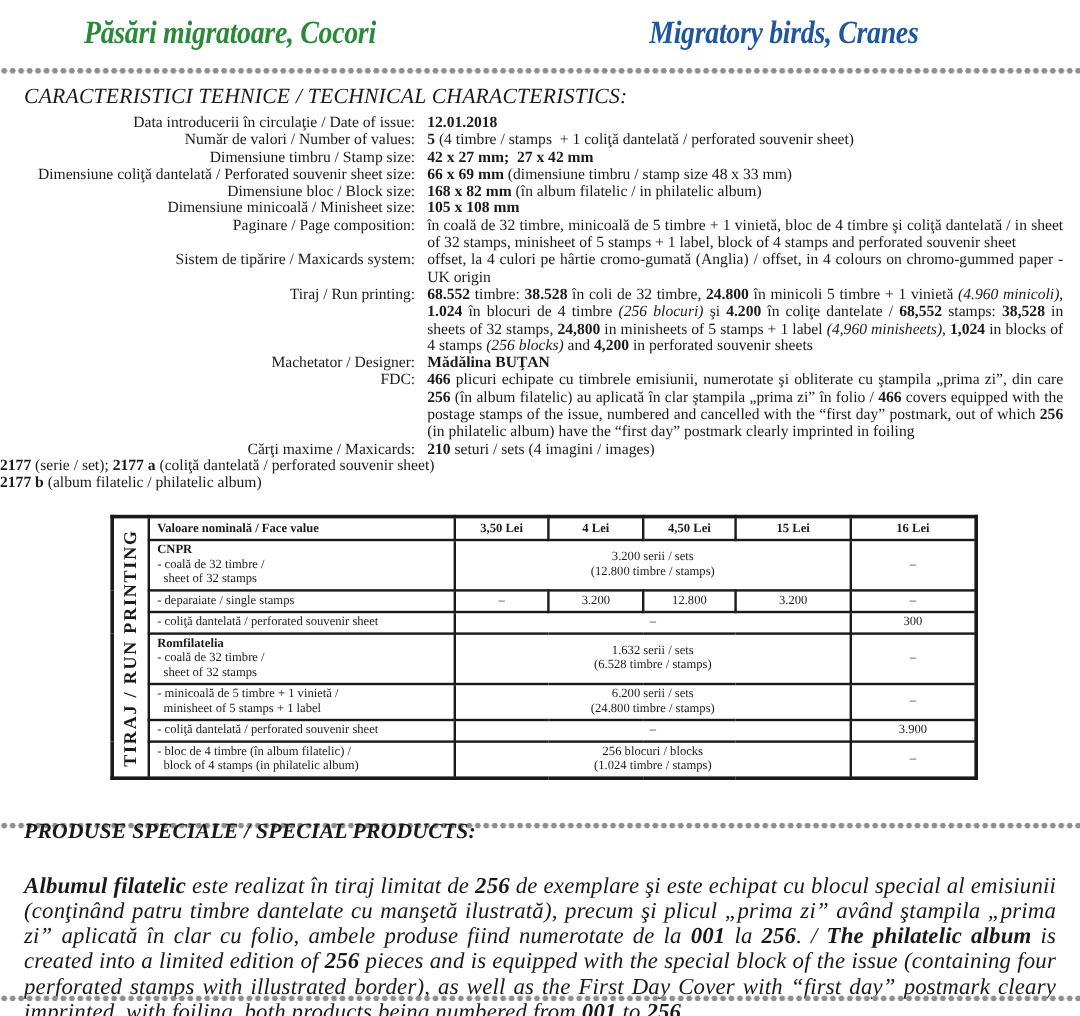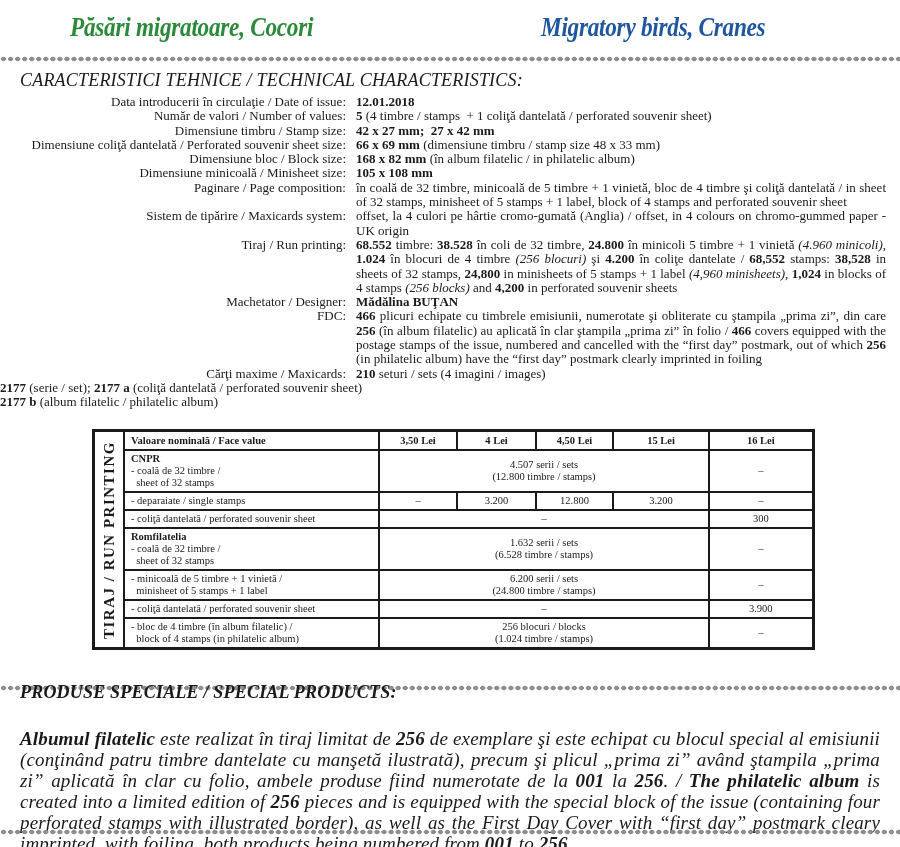--- a/index.html
+++ b/index.html
@@ -119,21 +119,21 @@
     <td>Valoare nominală / Face value</td>
     <td class="c">3,50 Lei</td>
     <td class="c">4 Lei</td>
     <td class="c">4,50 Lei</td>
     <td class="c">15 Lei</td>
     <td class="c">16 Lei</td>
   </tr>
   <tr style="height:42px">
     <td class="rowlabel"><b>CNPR</b><br><span style="white-space:pre">- coală de 32 timbre /
   sheet of 32 stamps</span></td>
-    <td class="c rowlabel" colspan="4">4.507 serii / sets
+    <td class="c rowlabel" colspan="4">3.200 serii / sets
 (12.800 timbre / stamps)</td>
     <td class="c">–</td>
   </tr>
   <tr>
     <td>- deparaiate / single stamps</td>
     <td class="c">–</td>
     <td class="c">3.200</td>
     <td class="c">12.800</td>
     <td class="c">3.200</td>
     <td class="c">–</td>

